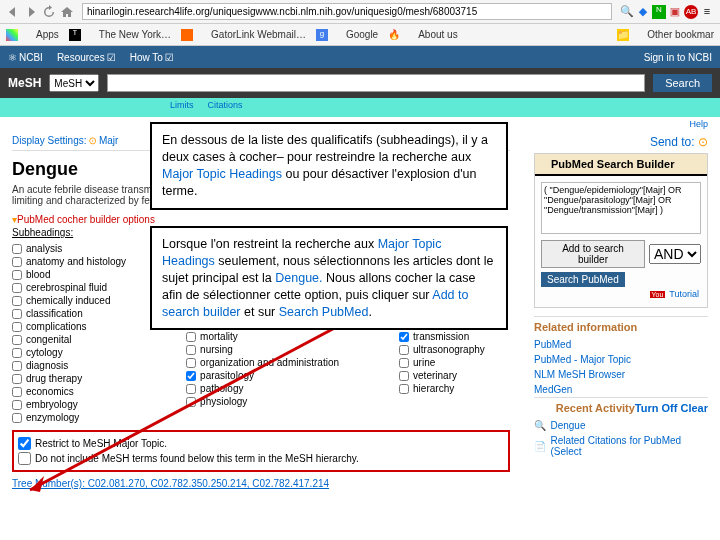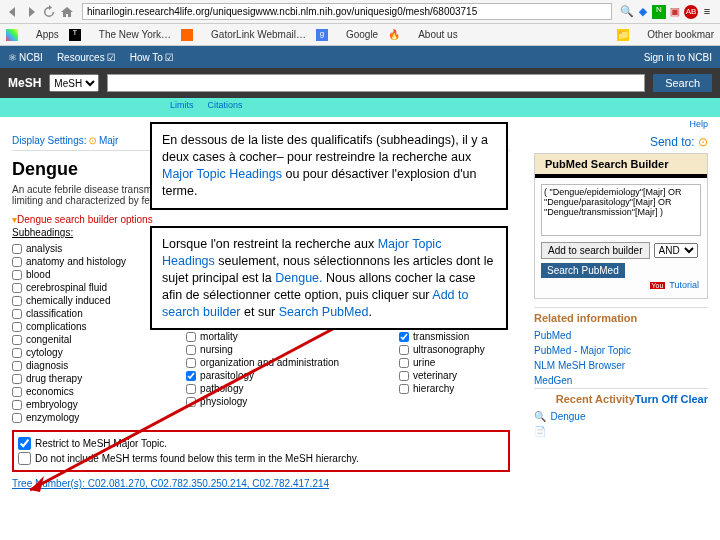--- a/index.html
+++ b/index.html
@@ -33,21 +33,21 @@
 .subh-label{text-decoration:underline;font-size:10px;margin-bottom:4px;display:block}
 .subh-cols{display:flex;gap:60px;font-size:10px}
 .subh-cols ul{list-style:none}
 .subh-cols li{padding:1px 0;display:flex;align-items:center;gap:4px}
 .subh-cols input[type=checkbox]{width:10px;height:10px}
 .restrict-box{border:2px solid #c00;padding:4px;margin:6px 0;font-size:10px}
 .restrict-box label{display:flex;align-items:center;gap:4px;padding:1px 0}
 .tree-link{color:#06c;text-decoration:underline;font-size:10px;margin:4px 0;display:block}
 .side-send{font-size:12px;color:#06c;text-align:right;padding:4px 0}
 .side-box{border:1px solid #cfcfcf;background:#fdfdfd;margin-bottom:8px}
-.side-box-head{background:#f4e8c8;padding:4px 10px;font-size:11px;font-weight:bold;border-bottom:4px solid #000000}
+.side-box-head{background:#f4e8c8;padding:4px 16px;font-size:11px;font-weight:bold;border-bottom:2px solid #000000}
 .side-box-body{padding:6px}
 .query-ta{width:100%;height:52px;font-size:9px;border:1px solid #bbb;padding:2px;resize:none}
 .add-row{display:flex;align-items:center;gap:4px;margin:4px 0}
 .btn{background:#eee;border:1px solid #999;padding:2px 6px;font-size:10px;cursor:pointer}
 .btn-blue{background:#2b5f8e;color:#fff;border:none}
 .yt-row{display:flex;justify-content:flex-end;align-items:center;gap:4px;font-size:9px;color:#06c;padding:2px}
 .side-head2{font-size:11px;font-weight:bold;color:#b87333;padding:4px 0;border-top:1px solid #ddd}
 .side-list a{color:#06c;font-size:10px;display:block;padding:2px 0}
 .recent{display:flex;justify-content:flex-end;align-items:center}
 .recent a{font-size:11px;color:#06c}
@@ -132,21 +132,21 @@
 
 <div class="content">
   <div class="main">
     <div class="display-settings">
       <span>Display Settings:</span>
         <span class="arrow">⊙</span> 
         <span>Majr</span>
     </div>
     <h1 class="term">Dengue</h1>
     <p class="desc">An acute febrile disease transmitted by the bite of AEDES mosquitoes infected with DENGUE VIRUS. It is self-limiting and characterized by fever, myalgia, headache, and rash.</p>
-    <div class="pbsb-opt"><span style="color:#f90">▾</span><span>Dengue search builder options</span></div>
+    <div class="pbsb-opt"><span style="color:#f90">▾</span><span>PubMed cocher builder options</span></div>
     <span class="subh-label">Subheadings:</span>
 
     <div class="subh-cols">
       <ul>
           <li>
             <input type="checkbox" style="">
             <span>analysis</span>
           </li>
           <li>
             <input type="checkbox" style="">
@@ -273,21 +273,21 @@
   </div>
 
   <div class="side">
     <div class="side-send"><span>Send to:</span> <span style="color:#f90">⊙</span></div>
     <div class="side-box">
       <div class="side-box-head">PubMed Search Builder</div>
       <div class="side-box-body">
         <textarea class="query-ta" style="">( "Dengue/epidemiology"[Majr] OR "Dengue/parasitology"[Majr] OR "Dengue/transmission"[Majr] )</textarea>
         <div class="add-row">
           <button class="btn">Add to search builder</button>
-          <select style="font-size:10px"><option>AND</option></select>
+          <select style="font-size:14px"><option>AND</option></select>
         </div>
         <button class="btn btn-blue">Search PubMed</button>
         <div class="yt-row">
             <span style="background:#c00;color:#fff;padding:0 2px;font-size:7px">You</span>
             <span>Tutorial</span>
           </div>
       </div>
     </div>
     <div class="side-head2">Related information</div>
     <div class="side-list">
@@ -299,20 +299,21 @@
     <div class="side-head2 recent">
       <span>Recent Activity</span>
       <span><a>Turn Off</a> <a>Clear</a></span>
     </div>
     <div class="recent-item">
         <span class="q">🔍</span>
         <span>Dengue</span>
       </div>
     <div class="recent-item">
         <span class="q">📄</span>
+        <span>Related Citations for PubMed (Select</span>
       </div>
   </div>
 </div>
 
 <div class="callout" style="left:150px;top:122px;width:358px">
   <span>En dessous de la liste des qualificatifs (subheadings), il y a deux cases à cocher– pour restreindre la recherche aux </span><span class="blue">Major Topic Headings</span><span> ou pour désactiver l'explosion d'un terme.</span>
 </div>
 <div class="callout" style="left:150px;top:226px;width:358px">
   <span>Lorsque l'on restreint la recherche aux </span><span class="blue">Major Topic Headings</span><span> seulement, nous sélectionnons les articles dont le sujet principal est la </span><span class="blue">Dengue.</span><span> Nous allons cocher la case afin de sélectionner cette option, puis cliquer sur </span><span class="blue">Add to search builder</span><span> et sur </span><span class="blue">Search PubMed</span><span>.</span>
 </div>

